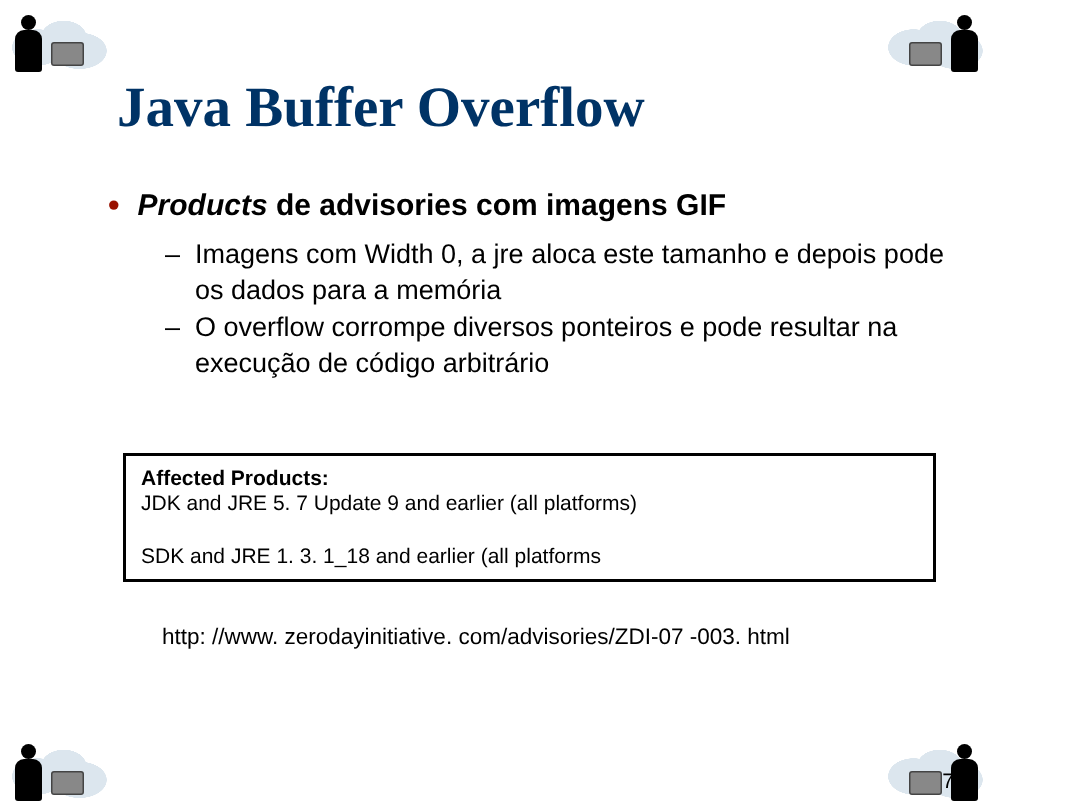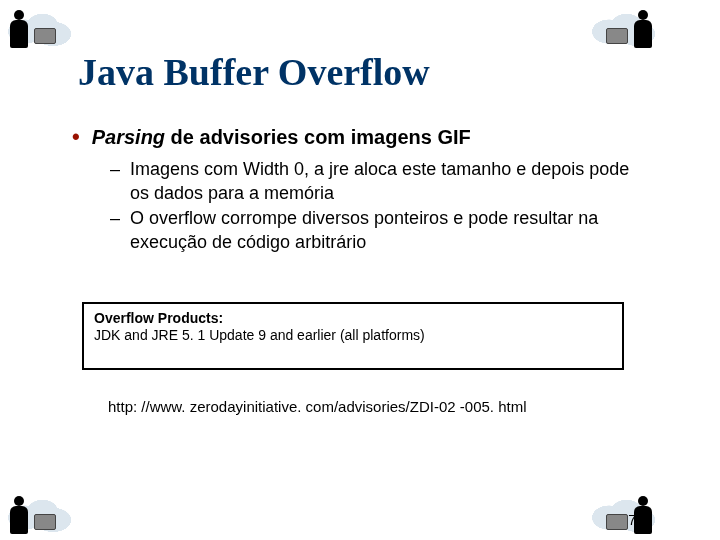--- a/index.html
+++ b/index.html
@@ -141,37 +141,38 @@
   <div class="cloud br">
     <div class="silhouette"></div>
     <div class="device"></div>
   </div>
 
   <h1 class="title">Java Buffer Overflow</h1>
 
   <div class="bullet-main">
     <span class="dot">•</span>
     <span class="text">
-      <em>Parsing</em><span> de advisories com imagens GIF</span>
+      <em>Products</em><span> de advisories com imagens GIF</span>
     </span>
   </div>
 
   <div class="sub-list">
     <div class="bullet-sub">
       <span class="dash">–</span>
       <span>Imagens com Width 0, a jre aloca este tamanho e depois pode os dados para a memória</span>
     </div>
     <div class="bullet-sub">
       <span class="dash">–</span>
       <span>O overflow corrompe diversos ponteiros e pode resultar na execução de código arbitrário</span>
     </div>
   </div>
 
   <div class="affected-box">
-    <span class="label">Overflow Products:</span><br>
-    <span>JDK and JRE 5. 1 Update 9 and earlier (all platforms)</span><br>
+    <span class="label">Affected Products:</span><br>
+    <span>JDK and JRE 5. 7 Update 9 and earlier (all platforms)</span><br>
     <br>
+    <span>SDK and JRE 1. 3. 1_18 and earlier (all platforms</span>
   </div>
 
-  <div class="url-line">http: //www. zerodayinitiative. com/advisories/ZDI-02 -005. html</div>
+  <div class="url-line">http: //www. zerodayinitiative. com/advisories/ZDI-07 -003. html</div>
 
   <div class="page-num">7</div>
 </div>
 
 </body></html>

